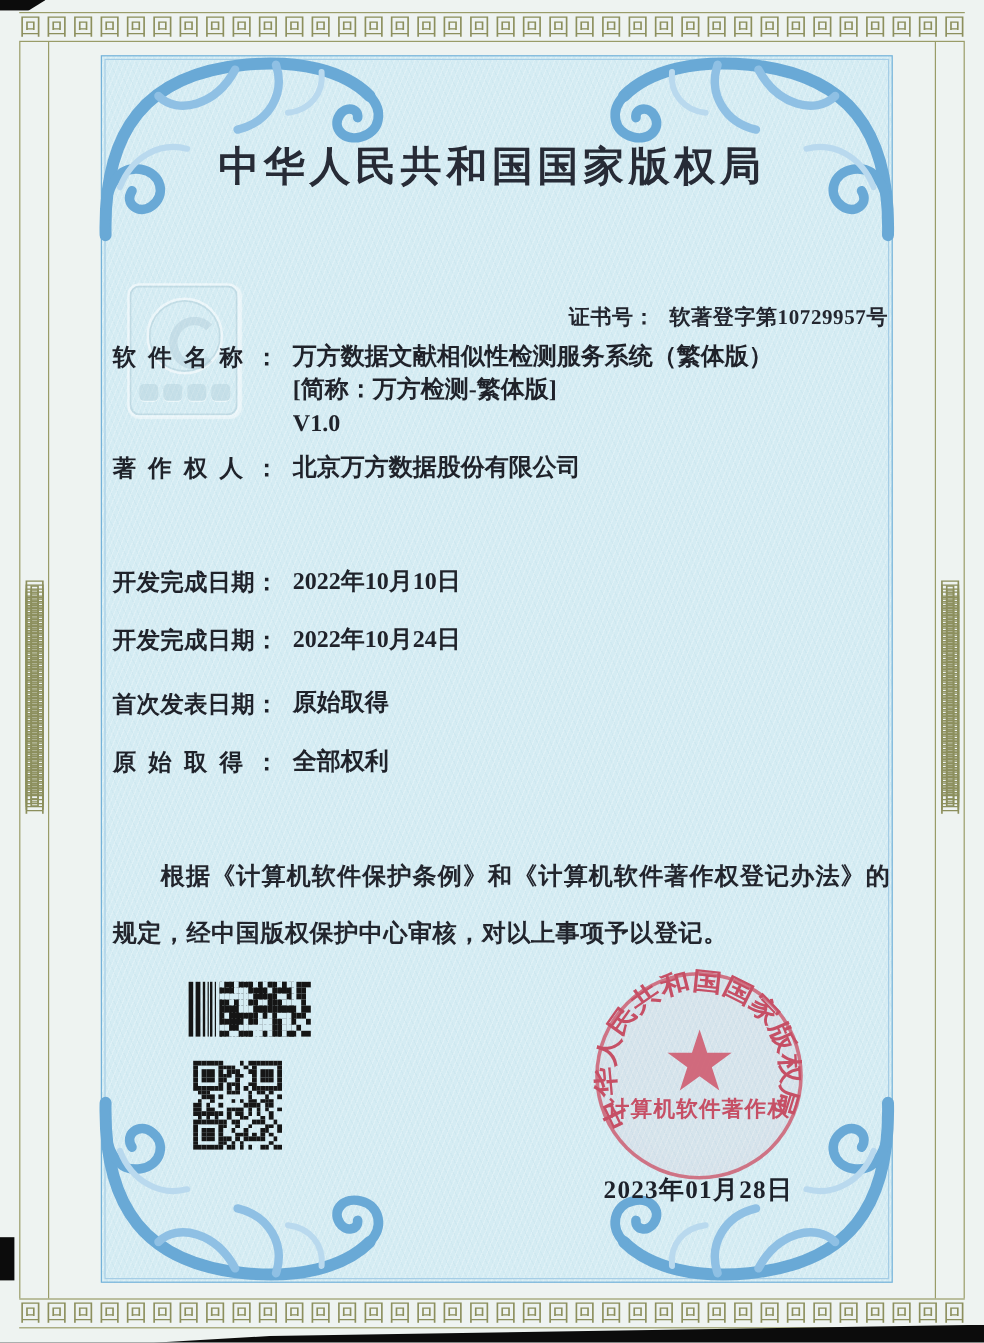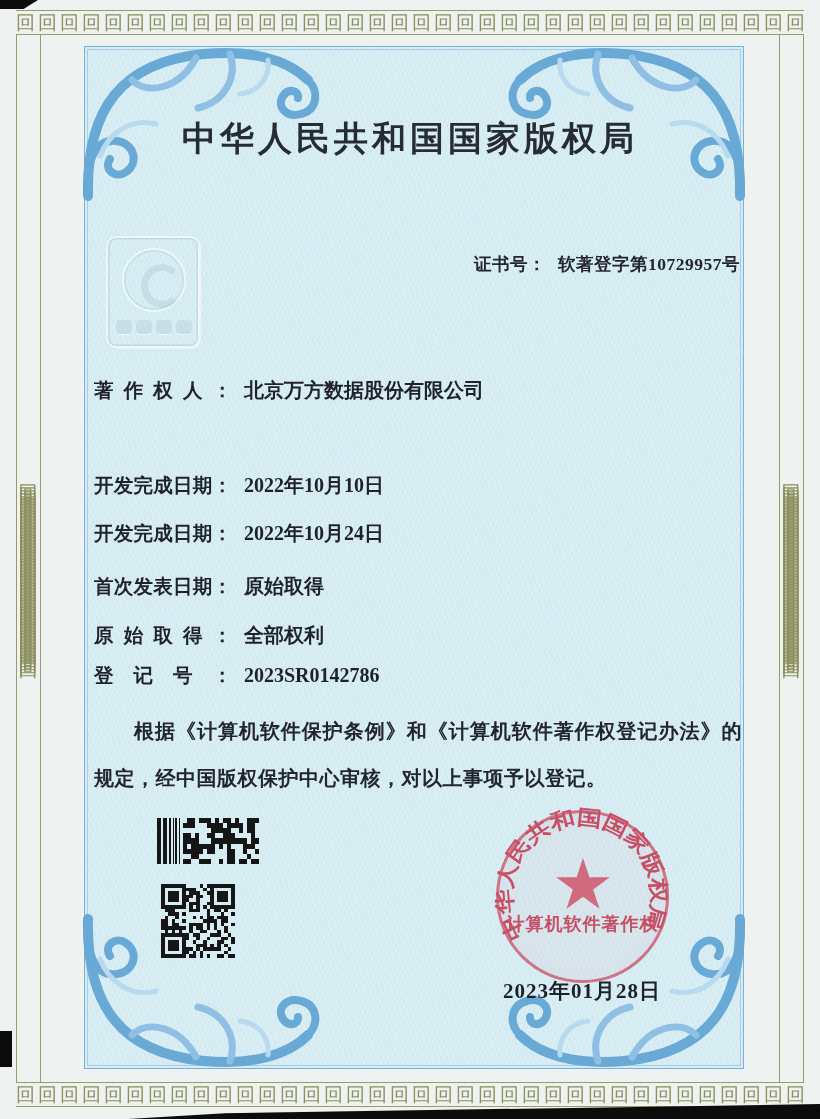--- a/index.html
+++ b/index.html
@@ -210,20 +210,28 @@
     <div class="wm-blob" style="left:28px"></div>
     <div class="wm-blob" style="left:48px"></div>
     <div class="wm-blob" style="left:68px"></div>
   </div>
 
   <div class="authority">中华人民共和国国家版权局</div>
   <div class="cert-no">
     <span class="lbl">证书号：</span><span>软著登字第10729957号</span>
   </div>
 
+  <div class="field-row" style="top:284px">
+    <div class="f-label">软件名称：</div>
+    <div class="f-value">
+      <div>万方数据文献相似性检测服务系统（繁体版）</div>
+      <div>[简称：万方检测-繁体版]</div>
+      <div>V1.0</div>
+    </div>
+  </div>
   <div class="field-row" style="top:377px">
     <div class="f-label">著作权人：</div>
     <div class="f-value">
       <div>北京万方数据股份有限公司</div>
     </div>
   </div>
   <div class="field-row" style="top:472px">
     <div class="f-label">开发完成日期：</div>
     <div class="f-value">
       <div>2022年10月10日</div>
@@ -238,26 +246,20 @@
   <div class="field-row" style="top:573px">
     <div class="f-label">首次发表日期：</div>
     <div class="f-value">
       <div>原始取得</div>
     </div>
   </div>
   <div class="field-row" style="top:622px">
     <div class="f-label">原始取得：</div>
     <div class="f-value">
       <div>全部权利</div>
-    </div>
-  </div>
-  <div class="field-row" style="top:662px">
-    <div class="f-label">登记号：</div>
-    <div class="f-value">
-      <div>2023SR0142786</div>
     </div>
   </div>
 
   <div class="statement">根据《计算机软件保护条例》和《计算机软件著作权登记办法》的规定，经中国版权保护中心审核，对以上事项予以登记。</div>
 
   <div class="barcode">
       <span style="width: 4px; background: rgb(21, 21, 21);"></span>
       <span style="width: 2px; background: transparent;"></span>
       <span style="width: 4px; background: rgb(21, 21, 21);"></span>
       <span style="width: 2px; background: transparent;"></span>

